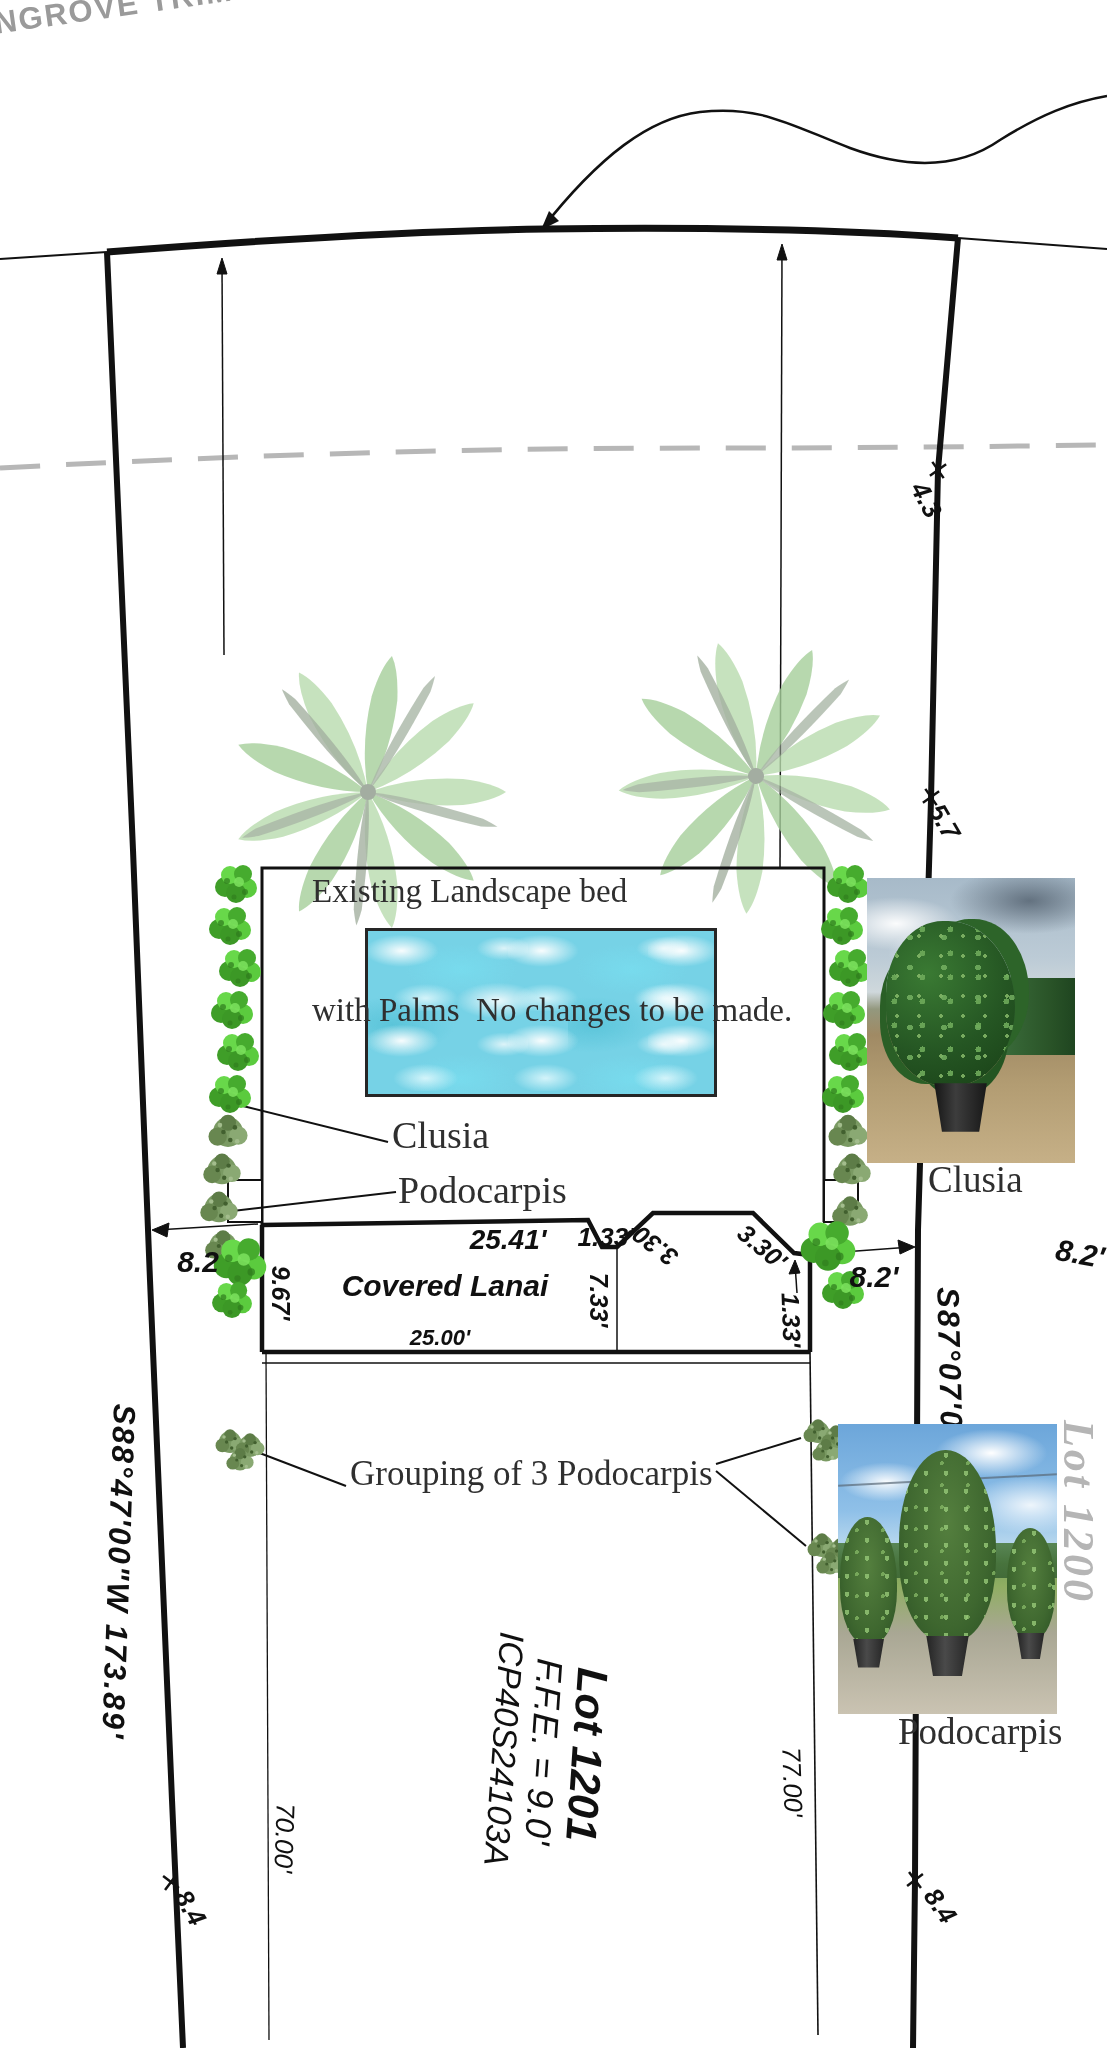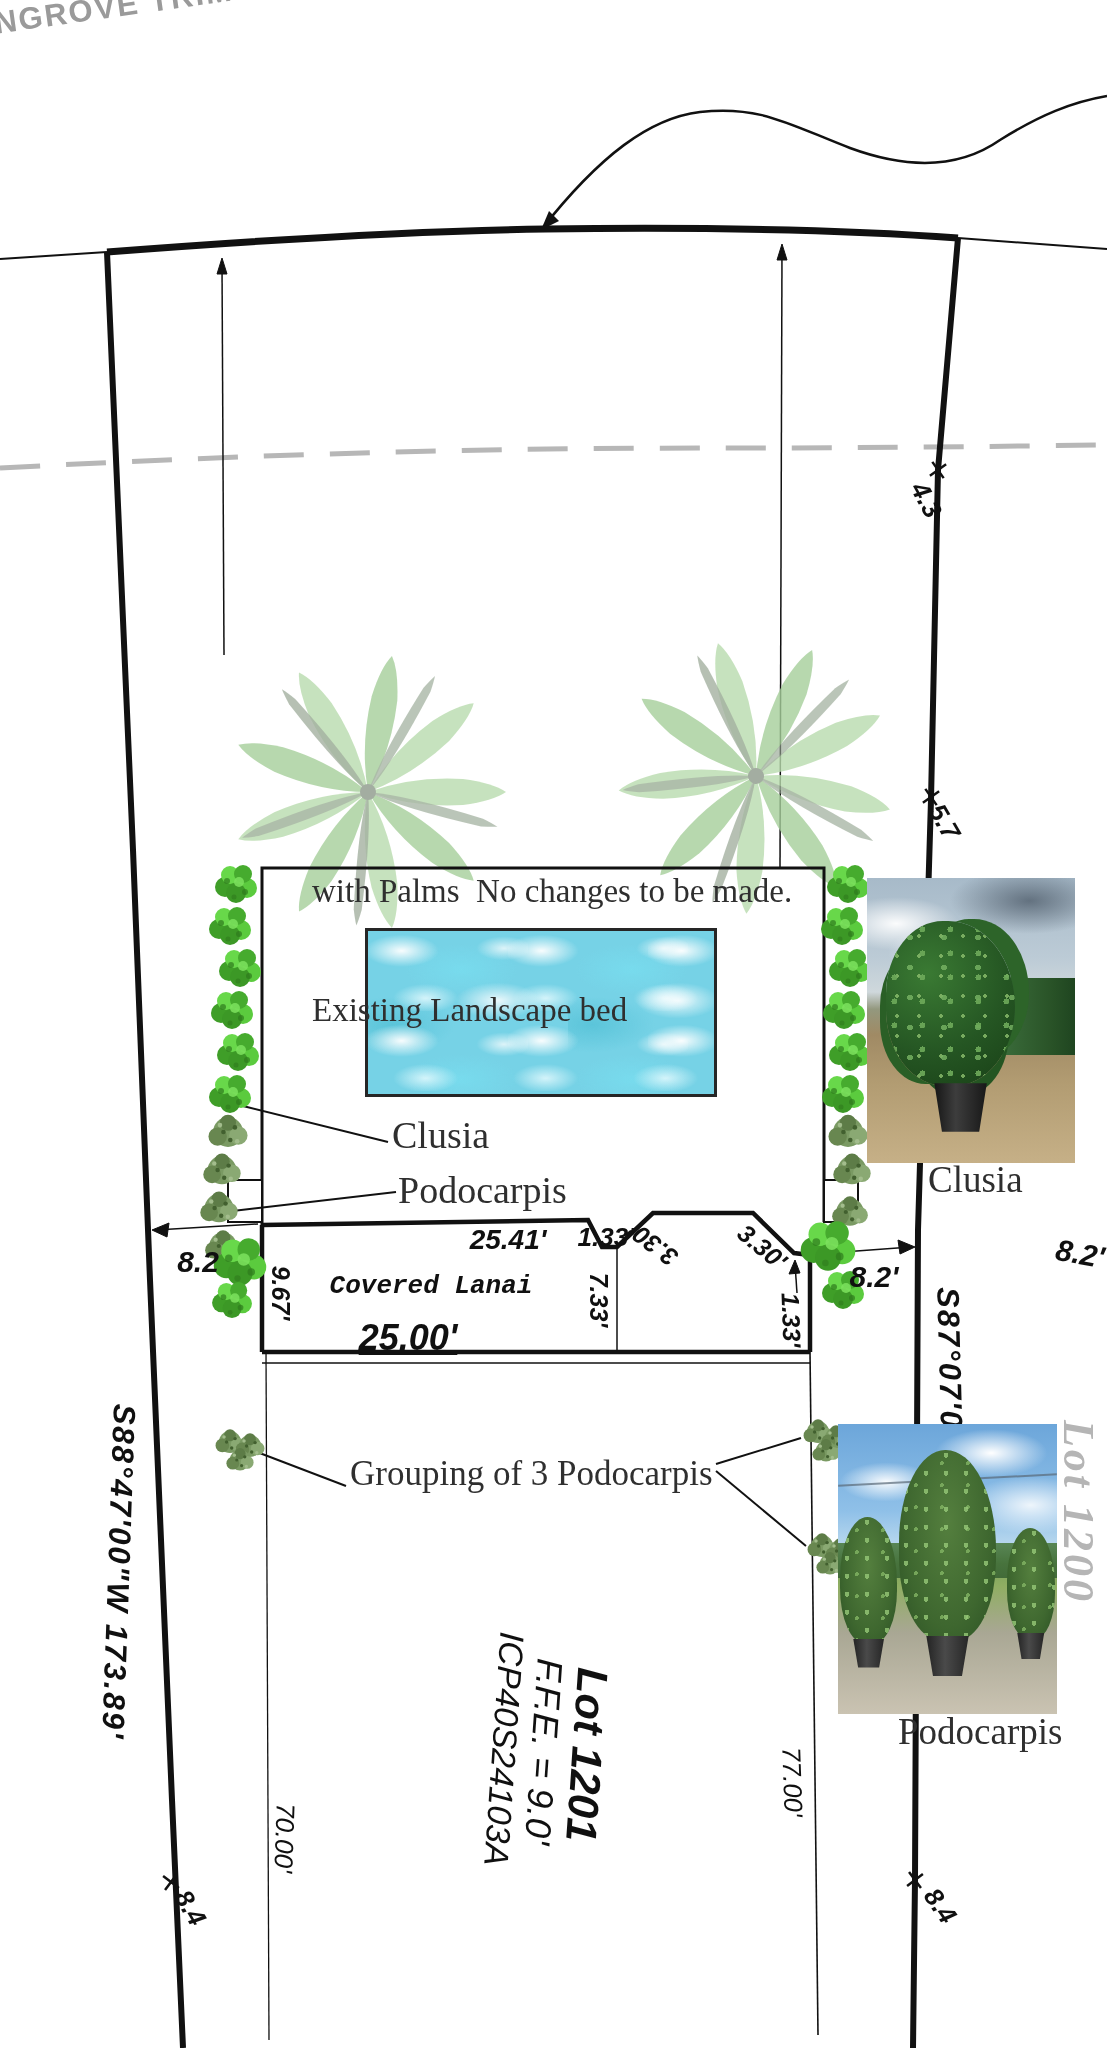--- a/index.html
+++ b/index.html
@@ -242,48 +242,48 @@
     <div class="podo-bush" style="left:28%;top:9%;width:44%;height:66%;"></div>
     <div class="podo-pot" style="left:6%;top:74%;width:16%;height:10%;"></div>
     <div class="podo-pot" style="right:5%;top:72%;width:14%;height:9%;"></div>
     <div class="podo-pot" style="left:39%;top:73%;width:22%;height:14%;"></div>
   </div>
 
   <div class="txt" style="left:-8px;top:6px;font-size:31px;font-weight:bold;color:#9a9a9a;letter-spacing:2px;
               transform:rotate(-8deg);transform-origin:left top;">NGROVE TRIMMING)</div>
 
   <div class="txt hand" style="left:312px;top:793px;font-size:33px;line-height:1.2;white-space:pre;">
+    <div>Existing Landscape bed</div>
     <div>with Palms  No changes to be made.</div>
-    <div>Existing Landscape bed</div>
   </div>
   <div class="txt hand" style="left:392px;top:1113px;font-size:38px;">Clusia</div>
   <div class="txt hand" style="left:398px;top:1168px;font-size:38px;">Podocarpis</div>
   <div class="txt hand" style="left:350px;top:1450px;font-size:35px;line-height:1.35;">
     <div>Grouping of 3 Podocarpis</div>
   </div>
   <div class="txt hand" style="left:928px;top:1158px;font-size:37px;">Clusia</div>
   <div class="txt hand" style="left:898px;top:1710px;font-size:37px;">Podocarpis</div>
 
   <div class="txt surv ctr" style="left:118px;top:1572px;font-size:31px;letter-spacing:2px;transform:translate(-50%,-50%) rotate(92deg);">S88°47'00"W  173.89'</div>
   <div class="txt" style="left:1078px;top:1512px;font-family:'Liberation Serif',serif;font-style:italic;font-weight:bold;
               font-size:44px;color:#b5b5b5;letter-spacing:3px;transform:translate(-50%,-50%) rotate(90deg);">Lot 1200</div>
   <div class="txt surv" style="left:548px;top:1752px;text-align:center;line-height:1.12;
               transform:translate(-50%,-50%) rotate(94deg);">
     <div style="font-size:43px;">Lot 1201</div>
     <div style="font-size:36px;font-weight:normal;">F.F.E. = 9.0'</div>
     <div style="font-size:34px;font-weight:normal;">ICP40S24103A</div>
   </div>
-  <div class="txt surv ctr" style="left:431px;top:1286px;font-size:26px;font-family:Liberation Mono, monospace;">Covered Lanai</div>
+  <div class="txt surv ctr" style="left:445px;top:1286px;font-size:30px;">Covered Lanai</div>
 
   <div class="txt surv ctr" style="left:508px;top:1240px;font-size:28px;">25.41'</div>
   <div class="txt surv ctr" style="left:606px;top:1237px;font-size:26px;">1.33'</div>
   <div class="txt surv ctr" style="left:653px;top:1244px;font-size:25px;transform:translate(-50%,-50%) rotate(217deg);">3.30'</div>
   <div class="txt surv ctr" style="left:762px;top:1247px;font-size:25px;transform:translate(-50%,-50%) rotate(40deg);">3.30'</div>
   <div class="txt surv ctr" style="left:791px;top:1320px;font-size:25px;transform:translate(-50%,-50%) rotate(88deg);">1.33'</div>
-  <div class="txt surv ctr" style="left:408px;top:1338px;font-size:36px;text-decoration:underline;">25.00'</div>
+  <div class="txt surv ctr" style="left:440px;top:1338px;font-size:22px;">25.00'</div>
   <div class="txt surv ctr" style="left:280px;top:1293px;font-size:25px;transform:translate(-50%,-50%) rotate(90deg);">9.67'</div>
   <div class="txt surv ctr" style="left:598px;top:1300px;font-size:25px;transform:translate(-50%,-50%) rotate(90deg);">7.33'</div>
   <div class="txt surv ctr" style="left:198px;top:1262px;font-size:30px;text-align:center;">8.2</div>
   <div class="txt surv ctr" style="left:874px;top:1277px;font-size:30px;">8.2'</div>
   <div class="txt surv ctr" style="left:1080px;top:1254px;font-size:30px;transform:translate(-50%,-50%) rotate(10deg);">8.2'</div>
   <div class="txt surv ctr" style="left:284px;top:1838px;font-size:26px;font-weight:normal;transform:translate(-50%,-50%) rotate(92deg);">70.00'</div>
   <div class="txt surv ctr" style="left:792px;top:1782px;font-size:26px;font-weight:normal;transform:translate(-50%,-50%) rotate(88deg);">77.00'</div>
   <div class="txt surv ctr" style="left:926px;top:500px;font-size:26px;transform:translate(-50%,-50%) rotate(62deg);">4.3</div>
   <div class="txt surv ctr" style="left:944px;top:822px;font-size:26px;transform:translate(-50%,-50%) rotate(60deg);">5.7</div>
   <div class="txt surv ctr" style="left:190px;top:1908px;font-size:26px;transform:translate(-50%,-50%) rotate(60deg);">8.4</div>

